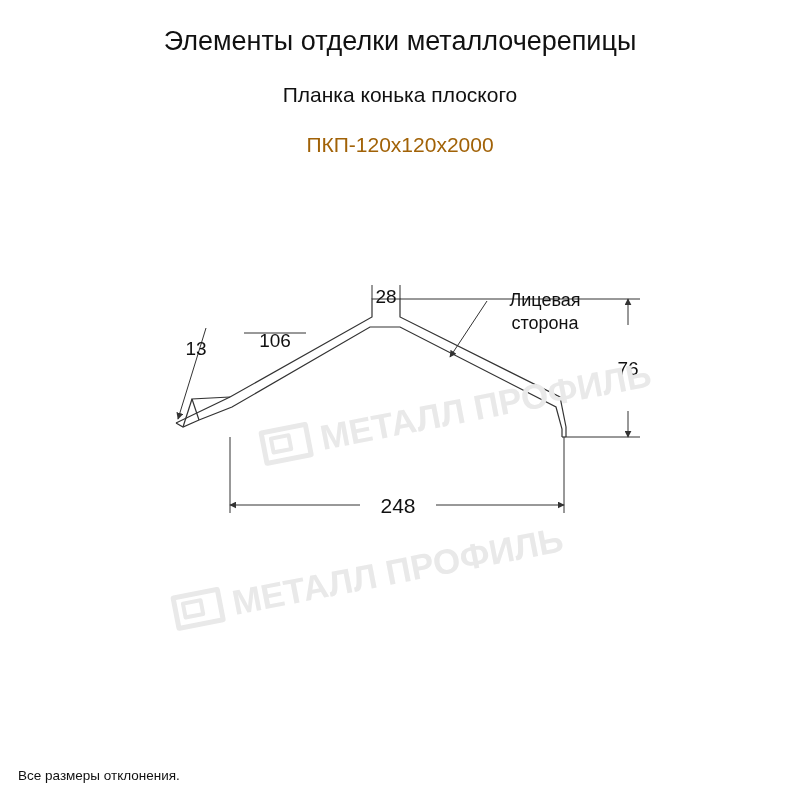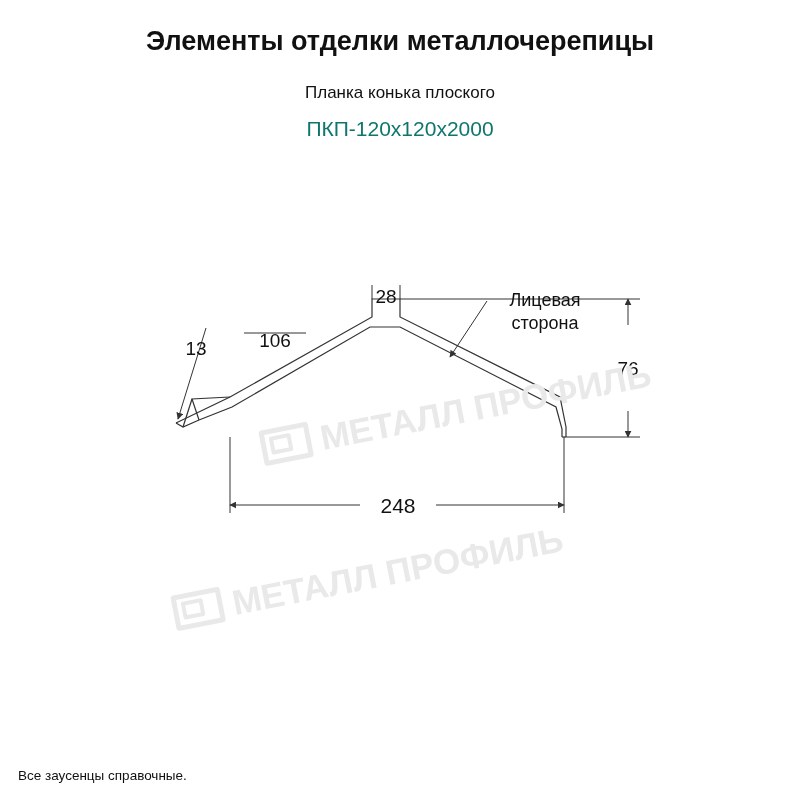--- a/index.html
+++ b/index.html
@@ -18,38 +18,38 @@
   .page {
     position: absolute;
     inset: 0;
   }
   .title-block {
     text-align: center;
     padding-top: 26px;
   }
   .main-title {
     font-size: 27px;
-    font-weight: bold;
+    font-weight: normal;
     letter-spacing: 0px;
     margin: 0;
     color: #111;
   }
   .sub-title {
-    font-size: 17px;
+    font-size: 21px;
     margin: 0;
     padding-top: 26px;
     color: #111;
     font-weight: normal;
     text-align: center;
   }
   .code-title {
     font-size: 21px;
-    margin: 0;
+    margin: 12px;
     padding-top: 14px;
-    color: #0f766e;
+    color: #a16207;
     font-weight: normal;
   }
   .drawing-wrap {
     position: absolute;
     left: 0;
     top: 175px;
     width: 800px;
     height: 420px;
   }
   svg.drawing {
@@ -179,16 +179,16 @@
       <text x="275" y="172" font-size="19" text-anchor="middle">106</text>
       <text x="386" y="128" font-size="19" text-anchor="middle">28</text>
       <text x="628" y="200" font-size="19" text-anchor="middle">76</text>
       <text x="398" y="338" font-size="21" text-anchor="middle">248</text>
       <text x="545" y="131" font-size="18" text-anchor="middle">Лицевая</text>
       <text x="545" y="154" font-size="18" text-anchor="middle">сторона</text>
     </svg>
   </div>
 
   <div class="footer">
-    <div>Все заусенцы справочные.</div>
+    <div>Все размеры отклонения.</div>
   </div>
 
 </div>
 
 </body></html>

